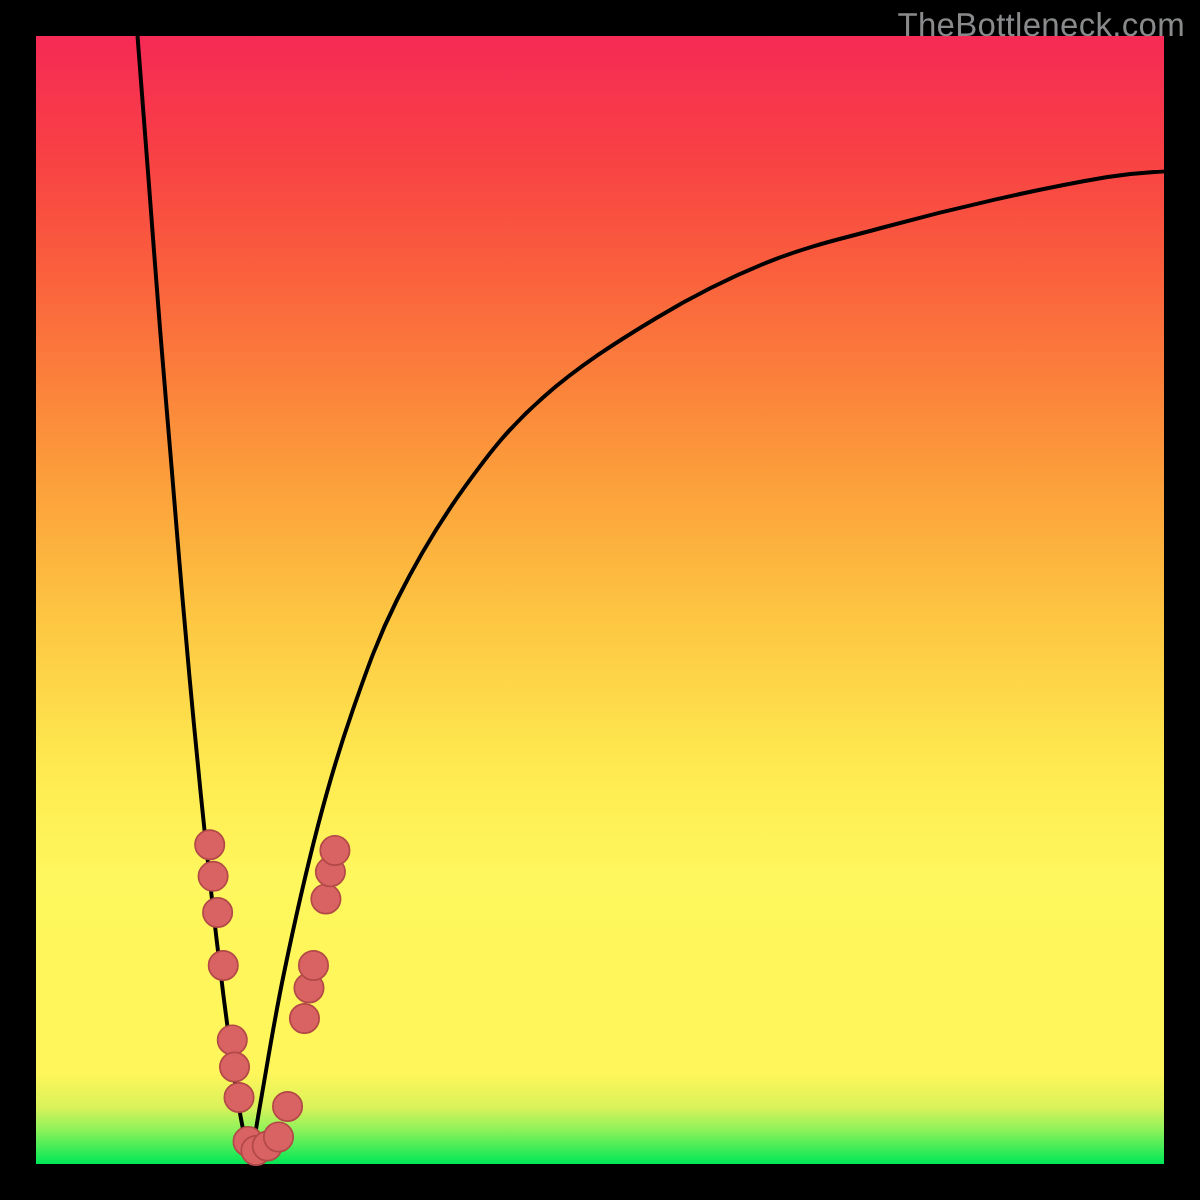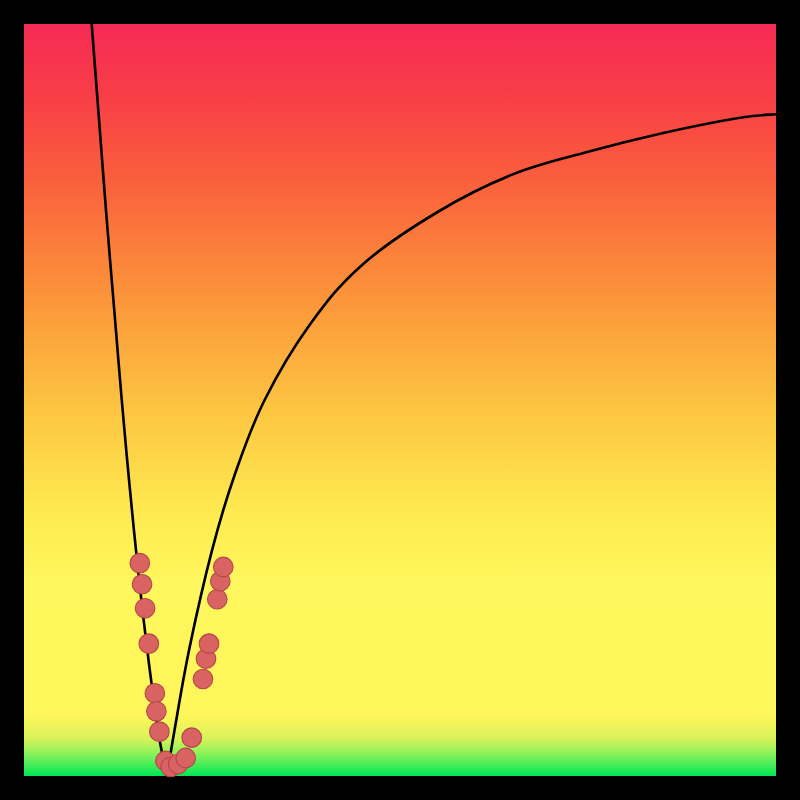--- a/index.html
+++ b/index.html
@@ -80,13 +80,14 @@
           <circle cx="22.3" cy="94.9" r="1.3" fill="#d96363" stroke="#b34848" stroke-width="0.15"></circle>
           <circle cx="23.8" cy="87.1" r="1.3" fill="#d96363" stroke="#b34848" stroke-width="0.15"></circle>
           <circle cx="24.2" cy="84.4" r="1.3" fill="#d96363" stroke="#b34848" stroke-width="0.15"></circle>
           <circle cx="24.6" cy="82.4" r="1.3" fill="#d96363" stroke="#b34848" stroke-width="0.15"></circle>
           <circle cx="25.7" cy="76.5" r="1.3" fill="#d96363" stroke="#b34848" stroke-width="0.15"></circle>
           <circle cx="26.1" cy="74.1" r="1.3" fill="#d96363" stroke="#b34848" stroke-width="0.15"></circle>
           <circle cx="26.5" cy="72.2" r="1.3" fill="#d96363" stroke="#b34848" stroke-width="0.15"></circle>
         </g>
     </svg>
   </div>
+  <div class="watermark">TheBottleneck.com</div>
 </div>
 
 </body></html>

